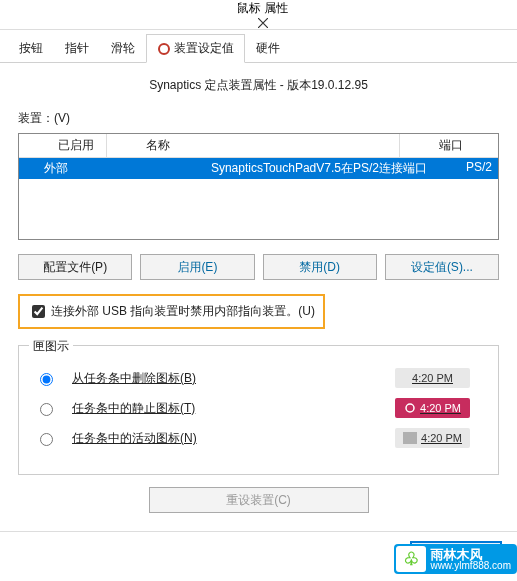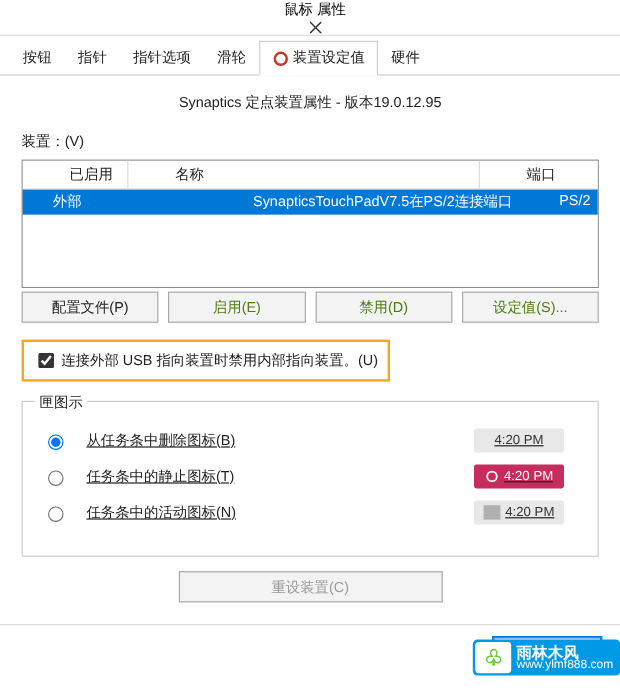--- a/index.html
+++ b/index.html
@@ -18,23 +18,23 @@
 .table { border: 1px solid #888; width: 100%; }
 .thead { display: flex; background: #fff; border-bottom: 1px solid #ddd; }
 .thead .col { padding: 3px 6px; border-right: 1px solid #ddd; font-size: 12px; margin-left: 33px; }
 .thead .col:last-child { border-right: none; }
 .col1 { width: 55px; }
 .col2 { flex: 1; }
 .col3 { width: 65px; }
 .row { display: flex; background: #0078d7; color: #fff; }
 .row .cell { padding: 2px 6px; font-size: 12px; text-align: right; }
 .tbody-pad { height: 60px; background: #fff; }
-.btn-row { display: flex; gap: 8px; margin-top: 3px; }
+.btn-row { display: flex; gap: 8px; margin-top: 14px; }
 .btn { flex: 1; height: 26px; border: 1px solid #aaa; background: #f3f3f3; font-size: 12px; cursor: pointer; display: flex; align-items: center; justify-content: center; }
-.btn.disabled { color: #4d7c0f; }
+.btn.disabled { color: #0369a1; }
 .highlight-box { border: 2px solid #f5a623; padding: 6px 8px; margin-top: 14px; display: inline-flex; align-items: center; width: auto; }
 .checkbox { width: 13px; height: 13px; margin-right: 6px; accent-color: #333; }
 .fieldset { border: 1px solid #ccc; margin-top: 16px; padding: 12px 28px 16px 16px; position: relative; text-decoration: underline; }
 .legend { position: absolute; top: -8px; left: 10px; background: #fff; padding: 0 4px; font-size: 12px; }
 .radio-row { display: flex; align-items: center; margin: 10px 0; gap: 11px; }
 .radio { width: 13px; height: 13px; margin-right: 8px; }
 .radio-row .lbl { flex: 1; }
 .time-chip { width: 75px; height: 20px; display: flex; align-items: center; justify-content: center; font-size: 11px; border-radius: 2px; gap: 4px; margin-left: 30px; }
 .time-chip.gray { background: #e8e8e8; color: #333; }
 .time-chip.red { background: #c72c5e; color: #fff; }
@@ -58,21 +58,20 @@
   <div class="close-btn">
     <svg viewBox="0 0 10 10">
         <path d="M0 0 L10 10 M10 0 L0 10" stroke="#333" stroke-width="1.2"></path>
       </svg>
   </div>
 </div>
 
 <div class="tabs">
   <div class="tab">按钮</div>
   <div class="tab">指针</div>
-  <div class="tab">指针选项</div>
   <div class="tab">滑轮</div>
   <div class="tab active">
     <span class="tab-icon">
       <svg viewBox="0 0 14 14">
           <circle cx="7" cy="7" r="5" fill="none" stroke="#c0392b" stroke-width="2"></circle>
         </svg>
     </span><span>装置设定值</span>
   </div>
   <div class="tab">硬件</div>
 </div>

